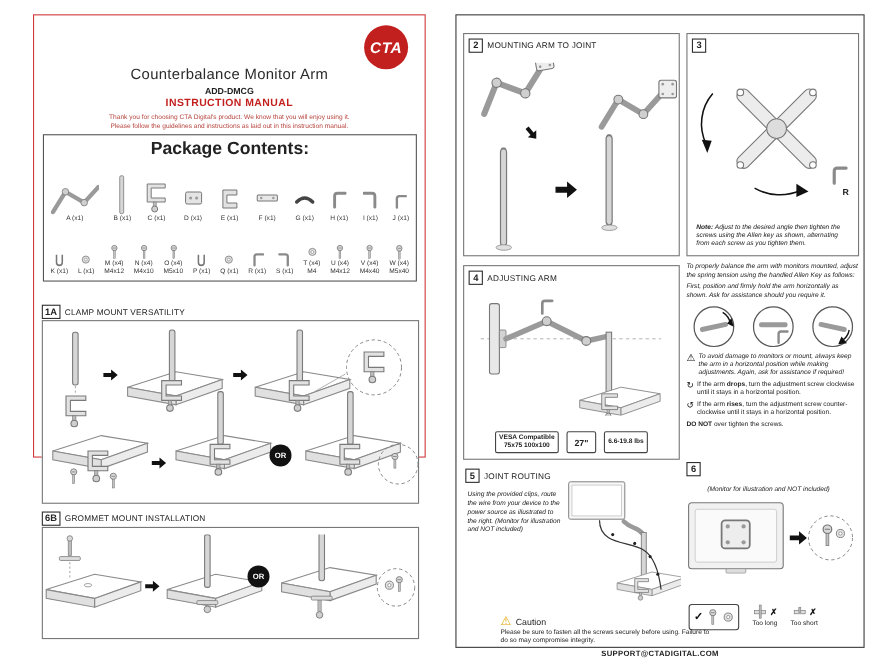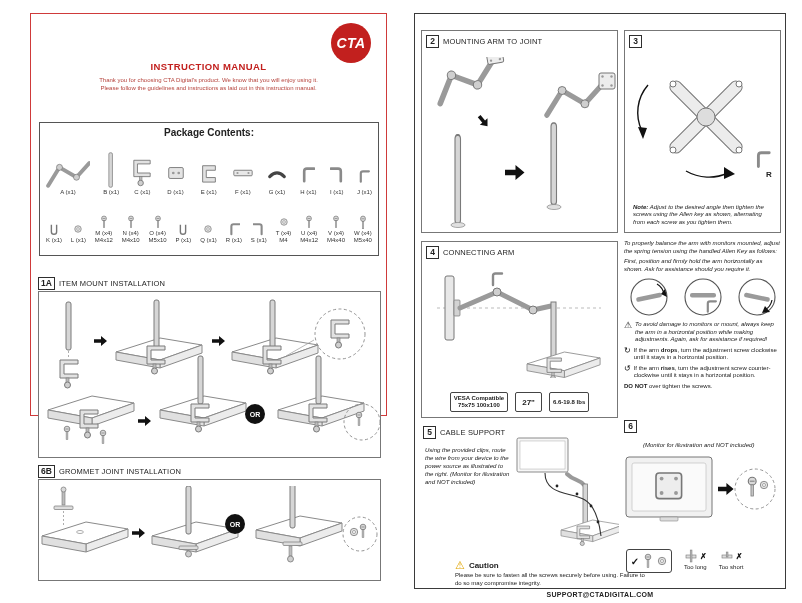--- a/index.html
+++ b/index.html
@@ -8,21 +8,21 @@
 .page{position:absolute;background:#fff}
 .page-left{left:30px;top:13px;width:357px;height:403px;border:1.5px solid #cf3a3a}
 .page-right{left:414px;top:13px;width:372px;height:576px;border:1.5px solid #3a3a3a}
 .logo{position:absolute;top:9px;right:15px;width:40px;height:40px;border-radius:50%;background:#c2201e;color:#fff;display:flex;align-items:center;justify-content:center;font-style:italic;font-weight:bold;font-size:14px;letter-spacing:.5px}
 .lp-head{position:absolute;top:46px;left:0;right:0;text-align:center}
 .lp-title{font-size:13.5px;letter-spacing:.3px;color:#2b2b2b}
 .lp-model{font-size:8px;font-weight:bold;margin-top:3px}
 .lp-manual{font-size:9.5px;font-weight:bold;color:#c2201e;margin-top:1px;letter-spacing:.4px}
 .lp-intro{font-size:6px;color:#b5423b;margin-top:4px;line-height:1.35;white-space:pre-line}
 .pkg{position:absolute;left:8px;top:108px;width:340px;height:134px;border:1px solid #555;padding:3px 6px;overflow:hidden}
-.pkg-title{text-align:center;font-weight:bold;font-size:10px;margin:1px 0 3px}
+.pkg-title{text-align:center;font-weight:bold;font-size:16px;margin:1px 0 3px}
 .pkg-row{display:flex;justify-content:space-between;align-items:flex-end}
 .pkg-row1{height:54px;margin-bottom:4px}
 .pkg-row2{height:44px}
 .pkg-item{display:flex;flex-direction:column;align-items:center;justify-content:flex-end;gap:1px;height:100%}
 .pkg-label{font-size:6px;line-height:1.05;text-align:center;white-space:pre-line;color:#333}
 .instr-label{position:absolute;top:248px;left:0;right:0;text-align:center;font-weight:bold;font-size:10px}
 .sec-head{display:flex;align-items:center;gap:4px}
 .sec-num{display:inline-flex;align-items:center;justify-content:center;min-width:13px;height:13px;padding:0 2px;border:1.5px solid #2e2e2e;font-weight:bold;font-size:8.5px;background:#fff;line-height:1}
 .sec-title{font-size:7.5px;letter-spacing:.2px;color:#222;white-space:pre-line;line-height:1.25}
 .sec-box{position:absolute;border:1px solid #777;background:#fff;overflow:hidden}
@@ -64,21 +64,21 @@
 .s6-icons{position:absolute;left:2px;top:129px;display:flex;align-items:flex-start;gap:12px}
 .chk-box{border:1px solid #444;border-radius:3px;width:46px;height:24px;display:flex;align-items:center;justify-content:center;gap:3px}
 .chk{font-size:10px;font-weight:bold;color:#111}
 .bad{display:flex;flex-direction:column;align-items:center;gap:1px}
 .bad-top{display:flex;align-items:center;gap:2px}
 .x{font-size:8px;font-weight:bold;color:#111}
 .bad-label{font-size:6px}
 .caution-blk{position:absolute;left:40px;top:546px;width:195px}
 .caution-head{display:flex;align-items:center;gap:4px}
 .caution-tri{font-size:11px;line-height:1;color:#e0a400}
-.caution-label{font-size:8px;font-weight:bold}
+.caution-label{font-size:8px;font-weight:normal}
 .caution-text{font-size:6px;line-height:1.3;margin-top:1px}
 .footer{position:absolute;left:414px;top:591px;width:372px;text-align:center;font-size:7px;font-weight:bold;letter-spacing:.3px}
 </style>
 </head>
 <body>
 
 <div class="canvas">
 
   <svg width="0" height="0" style="position:absolute">
     <defs>
@@ -127,20 +127,22 @@
           <rect x="3.5" y="3.5" width="53" height="33" fill="#fff" stroke="#aaa" stroke-width=".6"></rect>
         </g>
     </defs>
   </svg>
 
   <div class="page page-left">
     <div class="logo">
       <span>CTA</span>
     </div>
     <div class="lp-head">
+      <div class="lp-title">Counterbalance Monitor Arm</div>
+      <div class="lp-model">ADD-DMCG</div>
       <div class="lp-manual">INSTRUCTION MANUAL</div>
       <div class="lp-intro">Thank you for choosing CTA Digital's product. We know that you will enjoy using it.
 Please follow the guidelines and instructions as laid out in this instruction manual.</div>
     </div>
 
     <div class="pkg">
       <div class="pkg-title">Package Contents:</div>
       <div class="pkg-row pkg-row1">
         <div class="pkg-item">
             <svg width="44" height="30" viewBox="0 0 62 40">
@@ -292,21 +294,21 @@
             </svg>
             <span class="pkg-label">W (x4)
 M5x40</span>
           </div>
       </div>
     </div>
 
 
     <div class="sec-head s1a-head">
       <span class="sec-num">1A</span>
-      <span class="sec-title">ITEM MOUNT INSTALLATION</span>
+      <span class="sec-title">CLAMP MOUNT VERSATILITY</span>
     </div>
     <div class="sec-box s1a-box">
       <svg class="dg" width="341" height="150" viewBox="0 0 341 150" style="margin:6px 0 0 1px">
         <use href="#g-pole" x="26" y="4"></use>
         <line x1="28.5" y1="53" x2="28.5" y2="61" stroke="#999" stroke-width=".8" stroke-dasharray="2 2"></line>
         <use href="#g-clamp" x="20" y="62"></use>
         <use href="#g-arrow" transform="translate(54,38)"></use>
         <use href="#g-desk" x="76" y="40"></use>
         <use href="#g-pole" x="114" y="2"></use>
         <use href="#g-clamp" x="107" y="48"></use>
@@ -329,21 +331,21 @@
         <use href="#g-pole" x="276" y="58"></use>
         <use href="#g-clamp" x="269" y="106"></use>
         <circle cx="322" cy="124" r="18" fill="none" stroke="#888" stroke-width=".9" stroke-dasharray="3 2.5"></circle>
         <use href="#g-screw" transform="translate(316,114)"></use>
       </svg>
       <div class="or-badge" style="left:206px;top:112px">OR</div>
     </div>
 
     <div class="sec-head s1b-head">
       <span class="sec-num">6B</span>
-      <span class="sec-title">GROMMET JOINT INSTALLATION</span>
+      <span class="sec-title">GROMMET MOUNT INSTALLATION</span>
     </div>
     <div class="sec-box s1b-box">
       <svg class="dg" width="341" height="88" viewBox="0 0 341 88" style="margin:6px 0 0 1px">
         <rect x="22" y="4" width="3" height="15" fill="#bdbdbd" stroke="#777" stroke-width=".6"></rect>
         <circle cx="23.5" cy="3.5" r="2.5" fill="#d9d9d9" stroke="#777" stroke-width=".7"></circle>
         <rect x="14" y="20" width="19" height="3.5" rx="1" fill="#ddd" stroke="#777" stroke-width=".7"></rect>
         <line x1="23.5" y1="25" x2="23.5" y2="40" stroke="#999" stroke-width=".8" stroke-dasharray="2 2"></line>
         <use href="#g-desk" x="2" y="36"></use>
         <ellipse cx="40" cy="46" rx="3.4" ry="1.5" fill="#fff" stroke="#888" stroke-width=".7"></ellipse>
         <use href="#g-arrow" transform="translate(92,42)"></use>
@@ -414,21 +416,21 @@
       </svg>
       <div class="s3-note">
         <b>Note:</b>
         <span>Adjust to the desired angle then tighten the screws using the Allen key as shown, alternating from each screw as you tighten them.</span>
       </div>
     </div>
 
     <div class="sec-box s4-box">
       <div class="sec-head in-box">
         <span class="sec-num">4</span>
-        <span class="sec-title">CONNECTING ARM</span>
+        <span class="sec-title">ADJUSTING ARM</span>
       </div>
       <svg class="dg s4-dg" width="191" height="114" viewBox="0 0 191 114">
         <line x1="12" y1="44" x2="176" y2="44" stroke="#aaa" stroke-width=".8" stroke-dasharray="3 3"></line>
         <rect x="20" y="12" width="9" height="64" rx="2" fill="#e8e8e8" stroke="#777"></rect>
         <rect x="29" y="36" width="6" height="16" rx="1" fill="#d2d2d2" stroke="#777" stroke-width=".7"></rect>
         <path d="M35 44 L72 28 L108 46 L126 42" fill="none" stroke="#9a9a9a" stroke-width="5" stroke-linecap="round" stroke-linejoin="round"></path>
         <circle cx="72" cy="28" r="4" fill="#cfcfcf" stroke="#777"></circle>
         <circle cx="108" cy="46" r="4" fill="#cfcfcf" stroke="#777"></circle>
         <use href="#g-allen" transform="translate(66,8)"></use>
         <rect x="126" y="38" width="5" height="56" fill="#d6d6d6" stroke="#7a7a7a"></rect>
@@ -480,21 +482,21 @@
       <div class="c-line">
         <span class="c-ico">↺</span>
         <span class="c-txt"><span>If the arm </span><b>rises</b><span>, turn the adjustment screw counter-clockwise until it stays in a horizontal position.</span></span>
       </div>
       <div class="donot"><b>DO NOT</b><span> over tighten the screws.</span></div>
     </div>
 
     <div class="s5-sec">
       <div class="sec-head s5-head">
         <span class="sec-num">5</span>
-        <span class="sec-title">CABLE SUPPORT</span>
+        <span class="sec-title">JOINT ROUTING</span>
       </div>
       <div class="s5-text">Using the provided clips, route the wire from your device to the power source as illustrated to the right. (Monitor for illustration and NOT included)</div>
       <svg class="dg s5-dg" width="104" height="122" viewBox="0 0 104 122">
         <g transform="translate(2,4) scale(.85)">
             <use href="#g-monitor"></use>
           </g>
         <path d="M52 40 C60 48 64 44 70 52" fill="none" stroke="#9a9a9a" stroke-width="4" stroke-linecap="round"></path>
         <rect x="68" y="50" width="4.5" height="42" fill="#d6d6d6" stroke="#7a7a7a" stroke-width=".8"></rect>
         <g transform="translate(46,86) scale(.72)">
             <use href="#g-desk"></use>

